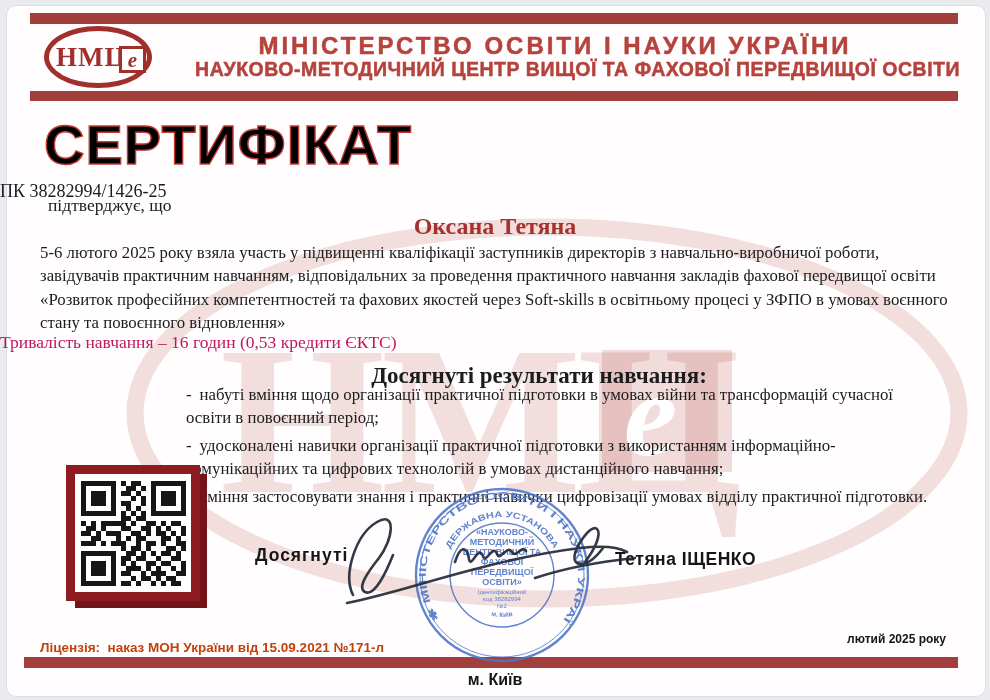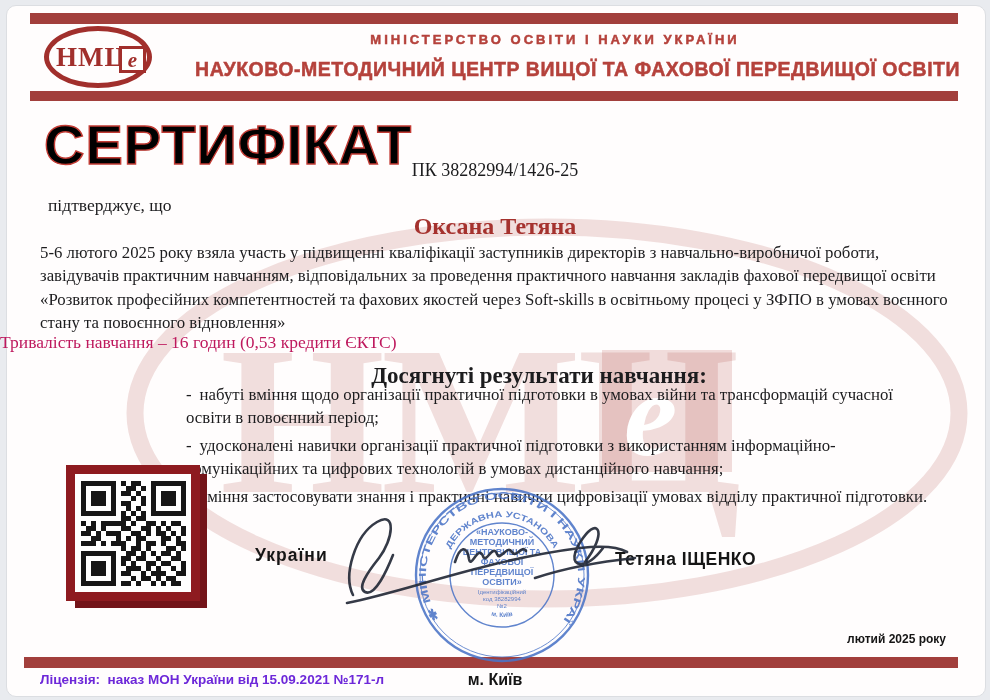--- a/index.html
+++ b/index.html
@@ -18,27 +18,27 @@
                 border-radius:50%;box-sizing:border-box;background:#fffdfd;}
   .logo-text{position:absolute;left:12px;top:16px;font-family:"Liberation Serif",serif;
              font-weight:bold;font-size:27px;color:#a12f2c;letter-spacing:1px;}
   .logo-square{position:absolute;right:6px;top:20px;width:27px;height:27px;border:3px solid #a12f2c;
                background:#fff;box-sizing:border-box;text-align:center;line-height:22px;
                font-family:"Liberation Serif",serif;font-weight:bold;font-style:italic;
                font-size:21px;color:#a12f2c;}
   
   .hdr{position:absolute;left:150px;width:810px;text-align:center;color:#b5423c;
        font-family:"Liberation Sans",sans-serif;font-weight:bold;-webkit-text-stroke:0.5px #b5423c;}
-  .hdr1{top:32px;font-size:13px;letter-spacing:3px;}
+  .hdr1{top:32px;font-size:24px;letter-spacing:3px;}
   .hdr2{top:58px;font-size:19.5px;letter-spacing:0.5px;text-align:right;}
   
   .title{position:absolute;left:0;top:112px;width:100%;color:#000000;
          font-family:"Liberation Sans",sans-serif;font-weight:bold;font-size:56px;
          letter-spacing:1px;padding-left:44px;-webkit-text-stroke:1.4px #c23b34;}
-  .cert-number{position:absolute;left:0;top:160px;width:100%;text-align:center;font-size:18px;color:#1c1c1e;}
+  .cert-number{position:absolute;left:0;top:181px;width:100%;text-align:left;font-size:18px;color:#1c1c1e;}
   .confirm{position:absolute;left:0;top:195px;width:100%;text-align:left;font-size:17.5px;color:#1c1c1e;margin-left:48px;}
   .recipient{position:absolute;left:0;top:213px;width:100%;text-align:center;font-size:24px;
              font-weight:bold;color:#a5322e;}
   .description{position:absolute;left:40px;top:241px;width:908px;text-align:left;
                font-size:16.8px;line-height:23.4px;color:#1c1c1e;}
   .duration{position:absolute;left:0;top:332px;width:100%;text-align:left;font-size:17.5px;color:#be185d;}
   .results-heading{position:absolute;left:0;top:363px;width:100%;text-align:center;
                    font-size:23px;font-weight:bold;color:#1c1c1e;margin-left:44px;}
   .results{position:absolute;left:186px;top:383px;width:756px;font-size:16.8px;
            line-height:23.4px;color:#1c1c1e;}
@@ -54,21 +54,21 @@
   .qr-grid .on{background:#161616;}
   
   .role{position:absolute;left:255px;top:545px;font-family:"Liberation Sans",sans-serif;
         font-weight:bold;font-size:17.5px;letter-spacing:1px;color:#151515;z-index:6;}
   .signer{position:absolute;left:615px;top:549px;font-family:"Liberation Sans",sans-serif;
           font-weight:bold;font-size:17.5px;letter-spacing:0.5px;color:#151515;z-index:6;}
   .stamp{position:absolute;left:412px;top:485px;width:180px;height:180px;z-index:5;opacity:0.88;}
   .sig-svg{position:absolute;left:335px;top:500px;width:320px;height:115px;z-index:7;}
   
   .license{position:absolute;left:40px;top:640px;font-family:"Liberation Sans",sans-serif;
-           font-weight:bold;font-size:13.5px;color:#6d28d9;z-index:6;white-space:pre-wrap;margin-top:32px;}
+           font-weight:bold;font-size:13.5px;color:#c2410c;z-index:6;white-space:pre-wrap;}
   .date{position:absolute;right:44px;top:632px;font-family:"Liberation Sans",sans-serif;
         font-weight:bold;font-size:12px;color:#151515;z-index:6;}
   .city{position:absolute;left:0;top:671px;width:100%;text-align:center;
         font-family:"Liberation Sans",sans-serif;font-weight:bold;font-size:16px;color:#151515;}
   .content{position:relative;z-index:2;}
 </style>
 </head>
 <body>
 
 <div class="stage">
@@ -546,21 +546,21 @@
           <div class="on"></div>
           <div></div>
           <div class="on"></div>
           <div></div>
           <div class="on"></div>
           <div class="on"></div>
           <div></div>
         </div>
     </div>
 
-    <div class="role">України</div>
+    <div class="role">Досягнуті</div>
     <div class="signer">Тетяна ІЩЕНКО</div>
 
     <svg class="stamp" viewBox="0 0 180 180">
       <defs>
         <path id="ringPath" d="M 27.8,133.6 A 76,76 0 1,1 152.2,133.6"></path>
         <path id="ringPath2" d="M 35.5,70.2 A 58,58 0 0,1 144.5,70.2"></path>
         <path id="cityPath" d="M 55.6,114.1 A 42,42 0 0,0 124.4,114.1"></path>
       </defs>
       <circle cx="90" cy="90" r="86" fill="none" stroke="#4b74c7" stroke-width="2.4"></circle>
       <circle cx="90" cy="90" r="82" fill="none" stroke="#4b74c7" stroke-width="0.9"></circle>

